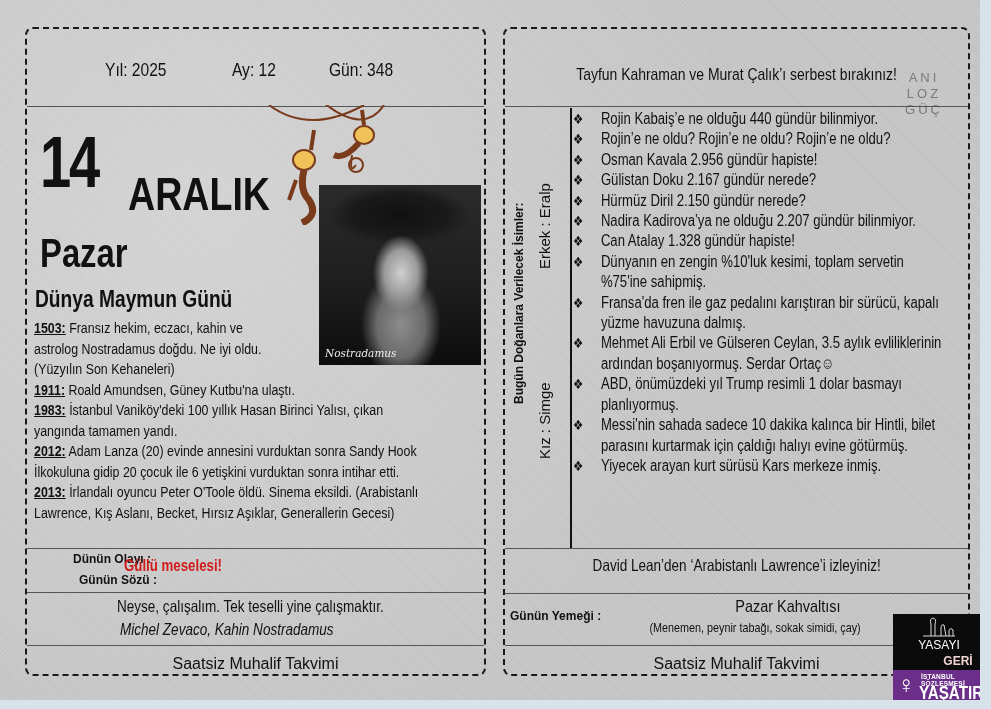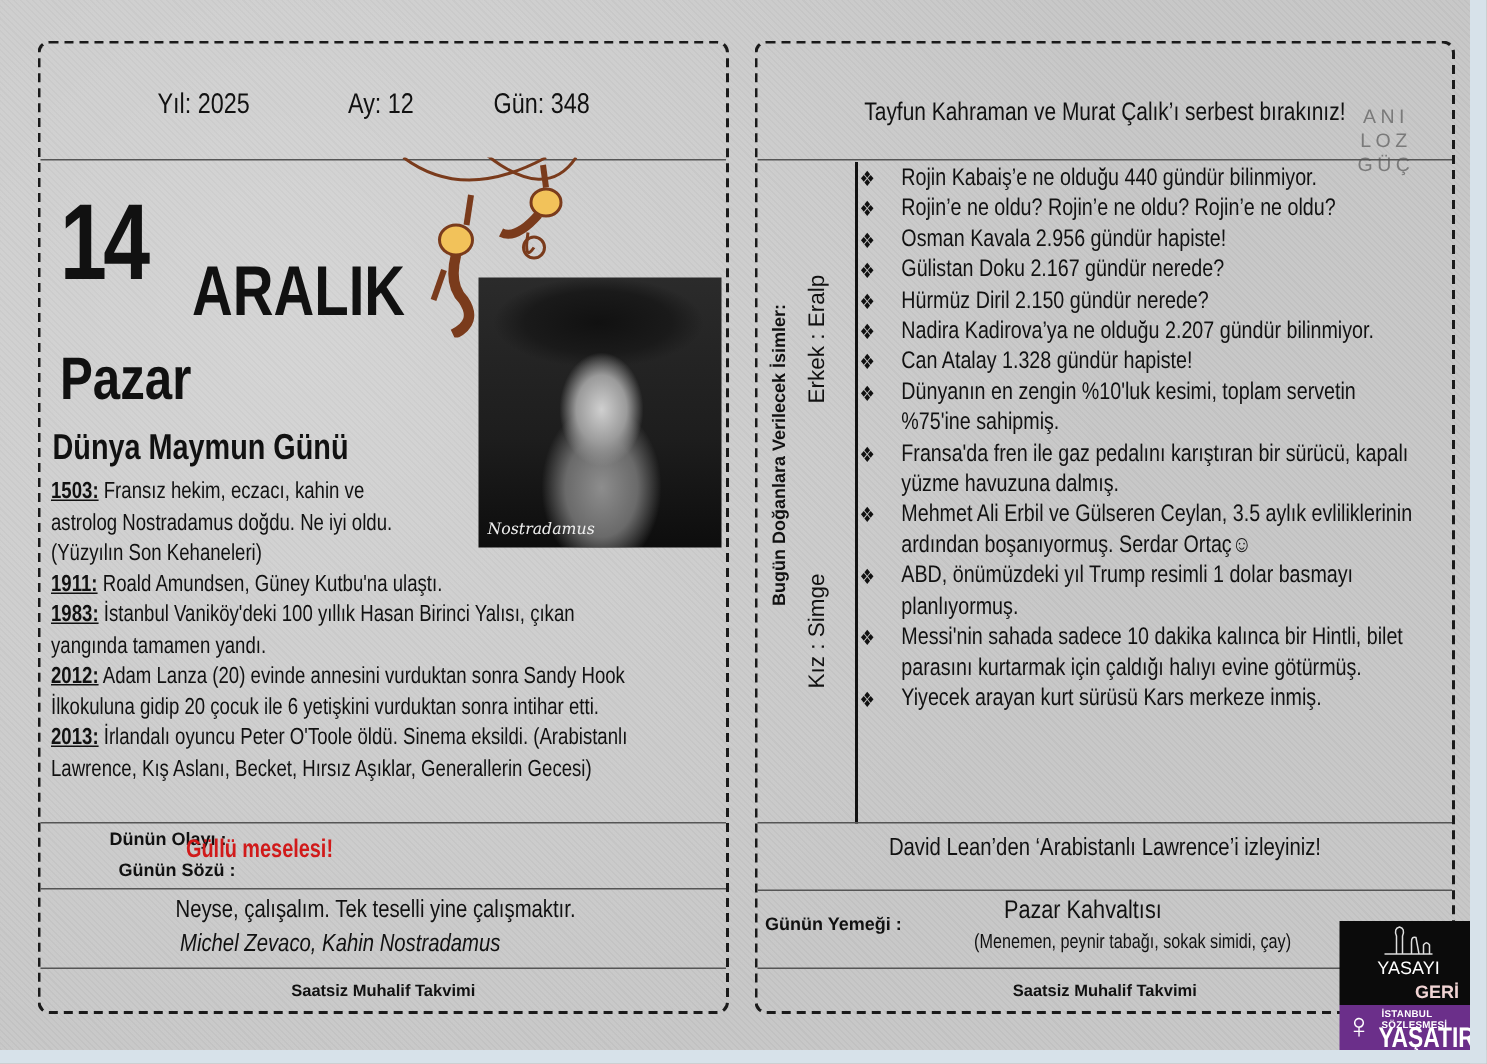--- a/index.html
+++ b/index.html
@@ -46,34 +46,34 @@
       linear-gradient(180deg,#2b2b2b,#1d1d1d 60%,#0d0d0d);
     overflow:hidden;
   }
   .portrait .caption { position:absolute; left:6px; bottom:6px; font-family:"DejaVu Serif", serif; font-style:italic; font-size:10.5px; color:#eee; }
   .monkeys { position:absolute; left:237px; top:76px; width:130px; height:120px; }
 
   .label-small { position:absolute; font-size:12px; font-weight:bold; transform:scaleX(1.0); white-space:nowrap; }
   .red-event { position:absolute; left:97px; top:527px; color:#d11a1a; font-size:17px; font-weight:bold; transform:scaleX(0.78); transform-origin:left top; white-space:nowrap; }
   .quote { position:absolute; left:90px; top:568px; font-size:16.5px; transform:scaleX(0.82); transform-origin:left top; white-space:nowrap; }
   .quote-author { position:absolute; left:93px; top:591px; font-size:16.5px; font-style:italic; transform:scaleX(0.82); transform-origin:left top; white-space:nowrap; }
-  .footer { position:absolute; left:0; right:0; font-size:11px; font-weight:bold; text-align:center; }
+  .footer { position:absolute; left:0; right:0; font-size:16px; font-weight:normal; text-align:center; }
 
   
   .banner { position:absolute; left:0; right:0; top:36px; text-align:center; font-size:17px; }
   .banner span { display:inline-block; transform:scaleX(0.82); }
   .logo { position:absolute; left:398px; top:9px; width:42px; font-size:13px; color:#7a7a7a; line-height:16px; letter-spacing:3px; text-align:center;margin-top:32px; }
   .vdivider { position:absolute; left:65px; top:79px; width:2px; height:441px; background:#111; }
   .vtext { position:absolute; transform:rotate(-90deg); transform-origin:left top; white-space:nowrap; }
   .news { position:absolute; left:68px; top:80px; width:460px; font-size:16px; line-height:20.4px; transform:scaleX(0.82); transform-origin:left top; }
   .news-item { position:relative; padding-left:34px; }
   .news-item .bullet { position:absolute; left:0; top:0; font-size:14px; }
   .movie { position:absolute; left:0; right:0; top:527px; text-align:center; font-size:16.5px; }
   .movie span { display:inline-block; transform:scaleX(0.82); }
-  .meal-title { position:absolute; left:155px; top:568px; width:190px; text-align:left; font-size:17px; }
+  .meal-title { position:absolute; left:155px; top:568px; width:190px; text-align:right; font-size:17px; }
   .meal-title span { display:inline-block; transform:scaleX(0.85); }
   .meal-sub { position:absolute; left:85px; top:591px; width:330px; text-align:center; font-size:13.5px; }
   .meal-sub span { display:inline-block; transform:scaleX(0.8); }
 
   .badge { position:absolute; left:893px; top:614px; width:92px; height:93px; }
   .badge .top { height:56px; background:#0b0b0b; color:#fff; text-align:center; position:relative; }
   .badge .top .t1 { position:absolute; top:24px; left:0; right:0; font-size:12px; font-weight:normal; }
   .badge .top .t2 { position:absolute; top:40px; left:0; right:0; font-size:12px; font-weight:bold; color:#f1d4d4;margin-left:38px; }
   .badge .bottom { height:37px; background:#6b2f8a; color:#fff; position:relative; }
   .badge .bottom .s1 { position:absolute; left:28px; top:3px; font-size:6.5px; font-weight:bold; letter-spacing:0.2px; }

